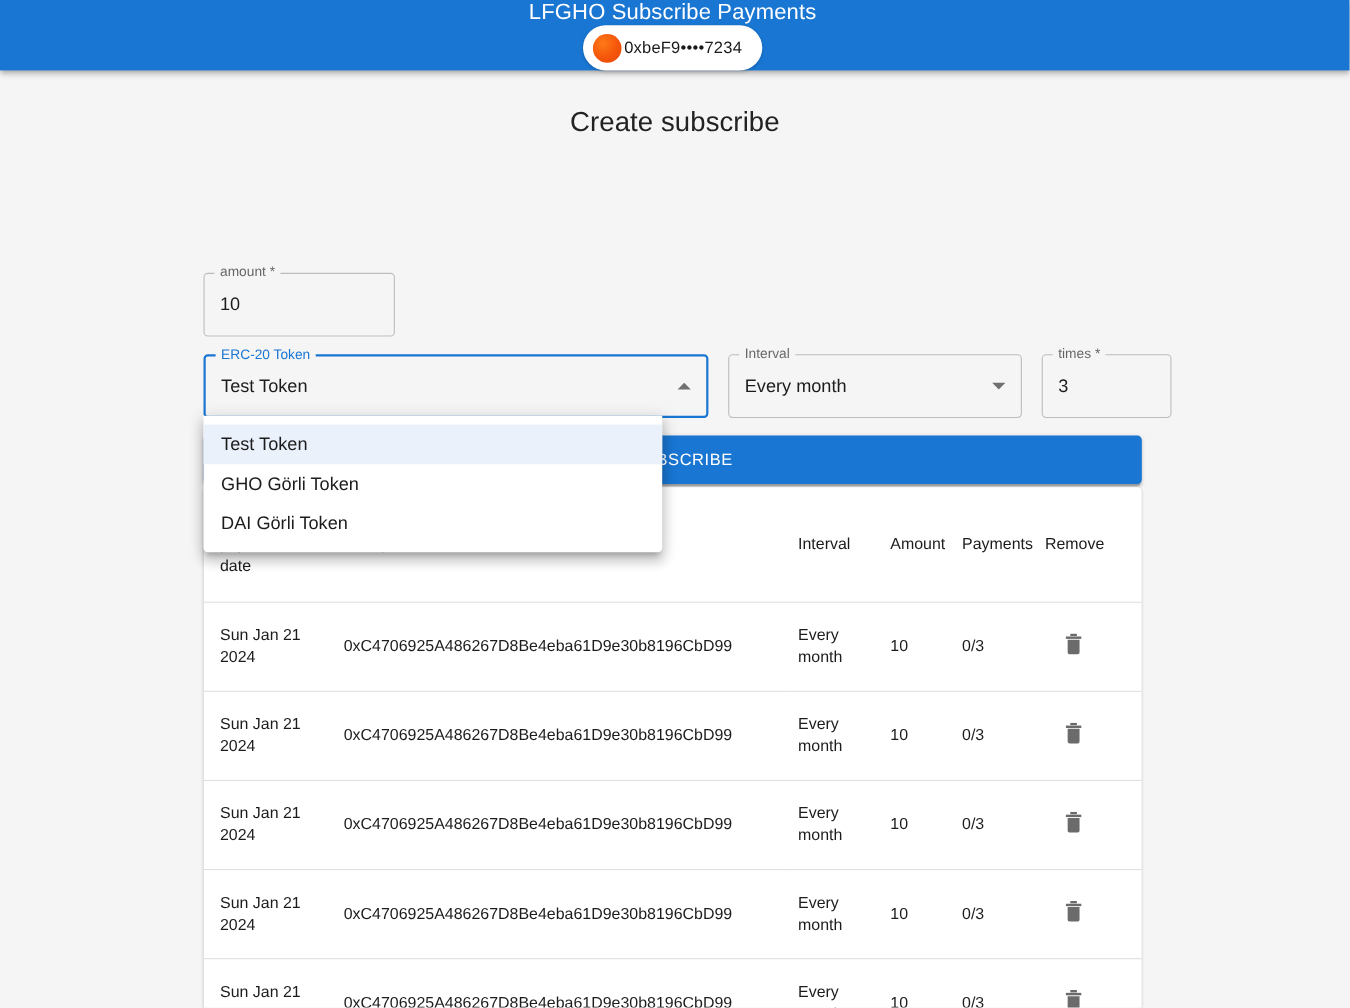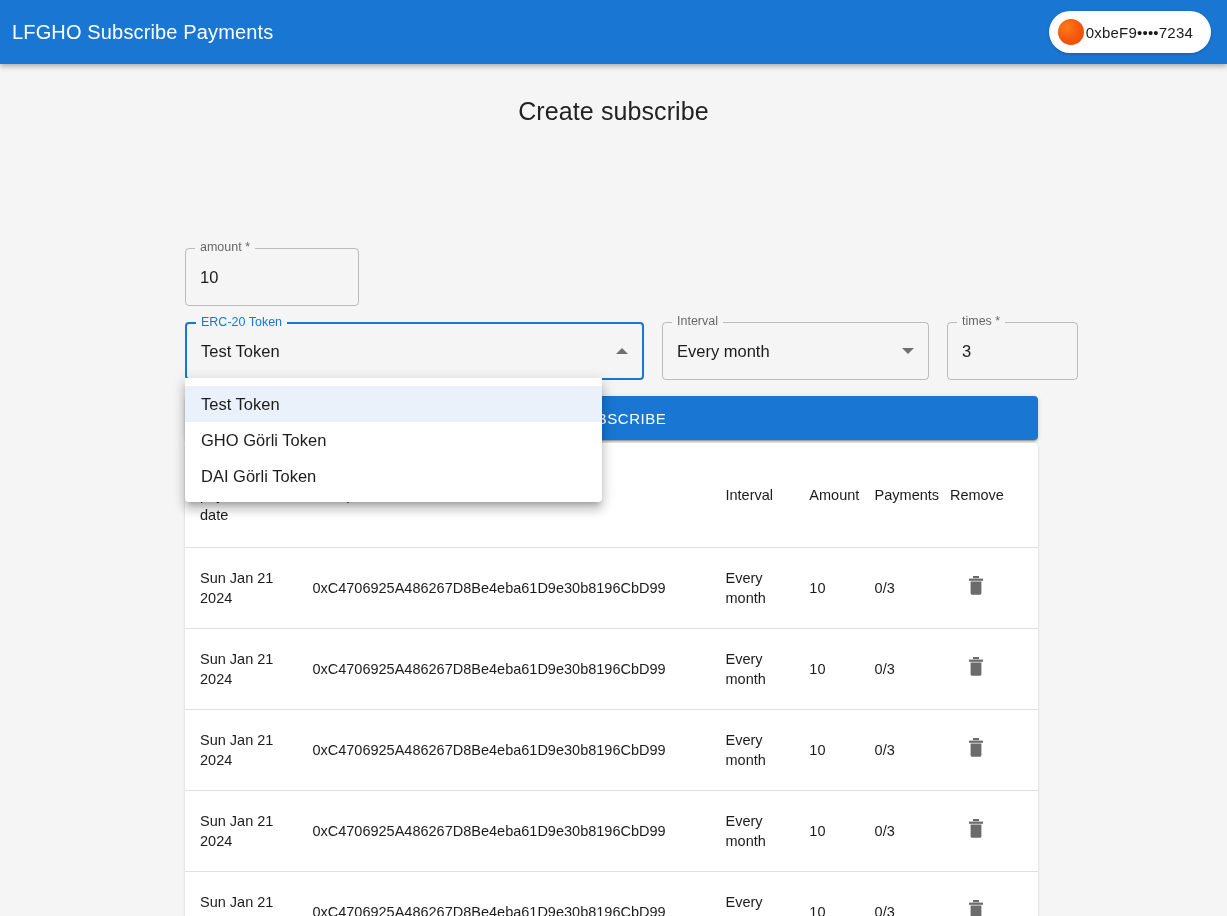--- a/index.html
+++ b/index.html
@@ -15,20 +15,21 @@
   .appbar {
     position: relative;
     height: 64px;
     background: #1976d2;
     display: flex;
     align-items: center;
     justify-content: space-between;
     padding: 0 16px 0 12px;
     box-shadow: 0 2px 4px -1px rgba(0,0,0,.2), 0 4px 5px 0 rgba(0,0,0,.14);
     z-index: 30;
+    flex-direction: column;
   }
   .appbar-title {
     color: #fff;
     font-size: 20px;
     font-weight: 400;
     letter-spacing: .15px;
   }
   .wallet-btn {
     display: flex;
     align-items: center;
@@ -110,21 +111,21 @@
     font-size: 16.5px;
     color: #1c1c1c;
     white-space: nowrap;
     overflow: hidden;
   }
 
   .f-recipient { flex: 1 1 auto; width: 632px; }
   .f-amount    { width: 174px; flex: none; }
   .f-token     { width: 459px; flex: none; }
   .f-interval  { width: 267px; flex: none; }
-  .f-times     { width: 131px; flex: none; }
+  .f-times     { width: 118px; flex: none; }
 
   .select-field { cursor: pointer; justify-content: space-between; }
   .caret {
     width: 0; height: 0;
     margin-left: 8px;
     flex: none;
   }
   .caret.down {
     border-left: 6px solid transparent;
     border-right: 6px solid transparent;

